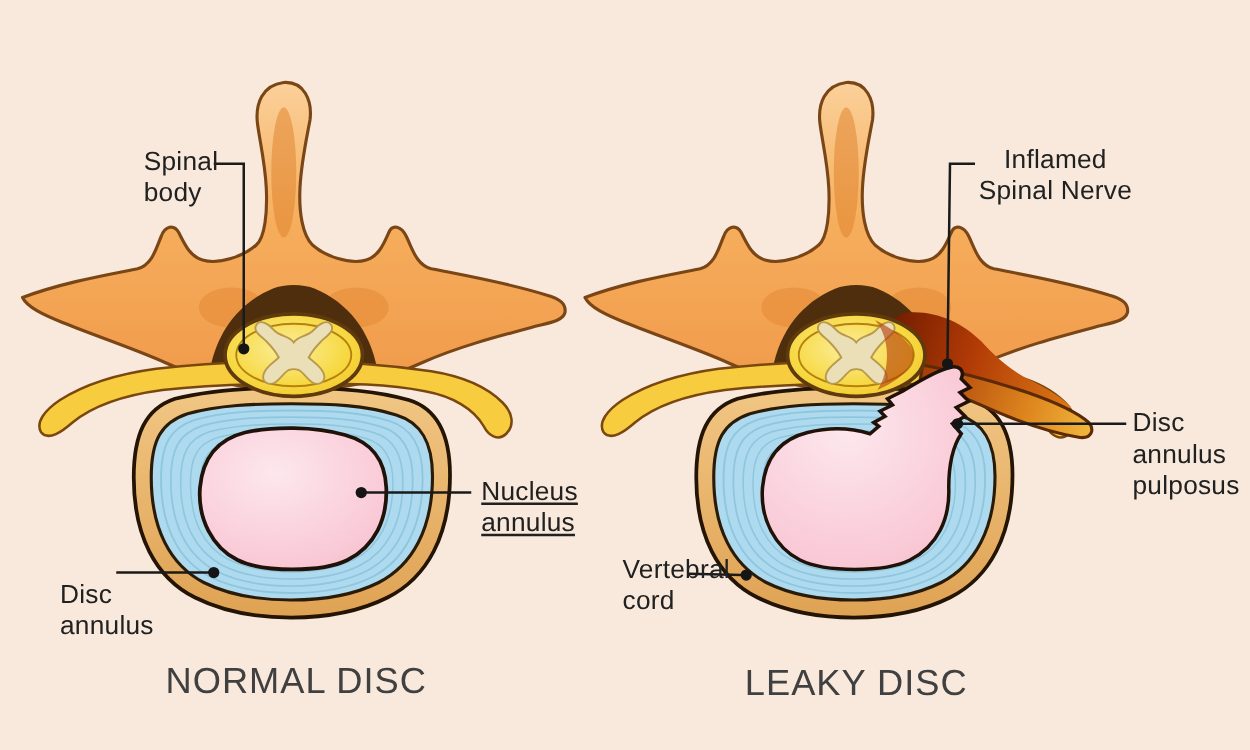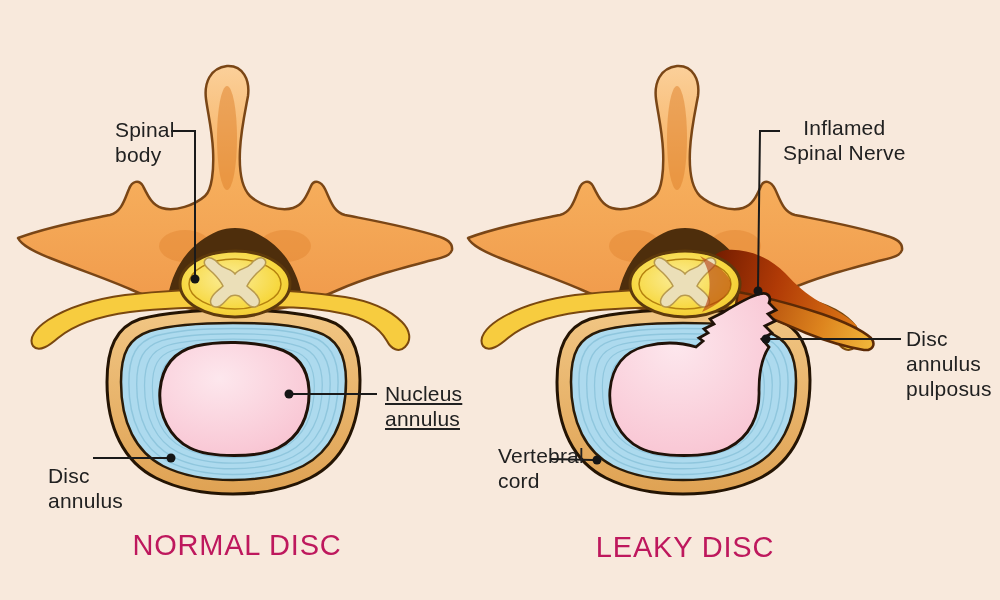--- a/index.html
+++ b/index.html
@@ -1,20 +1,20 @@
 <!DOCTYPE html>
 <html><head>
 <meta charset="utf-8">
 <style>
   html,body{margin:0;padding:0;background:#f8e9dc;}
   .stage{position:relative;width:1000px;height:600px;background:#f8e9dc;overflow:hidden;
          font-family:"Liberation Sans",sans-serif;}
   .art{position:absolute;left:0;top:0;}
   .label{position:absolute;color:#212121;font-size:21px;line-height:25px;letter-spacing:.2px;white-space:nowrap;}
-  .caption{position:absolute;transform:translateX(-50%);color:#be185d;font-size:29px;letter-spacing:.8px;white-space:nowrap;}
+  .caption{position:absolute;transform:translateX(-50%);color:#404040;font-size:29px;letter-spacing:.8px;white-space:nowrap;}
 </style>
 </head>
 <body>
 
 <div class="stage">
 
 <svg class="art" width="1000" height="600" viewBox="0 0 1000 600">
   <defs>
     <linearGradient id="boneGrad" gradientUnits="userSpaceOnUse" x1="0" y1="66" x2="0" y2="315">
       <stop offset="0" stop-color="#fbd09a"></stop>

